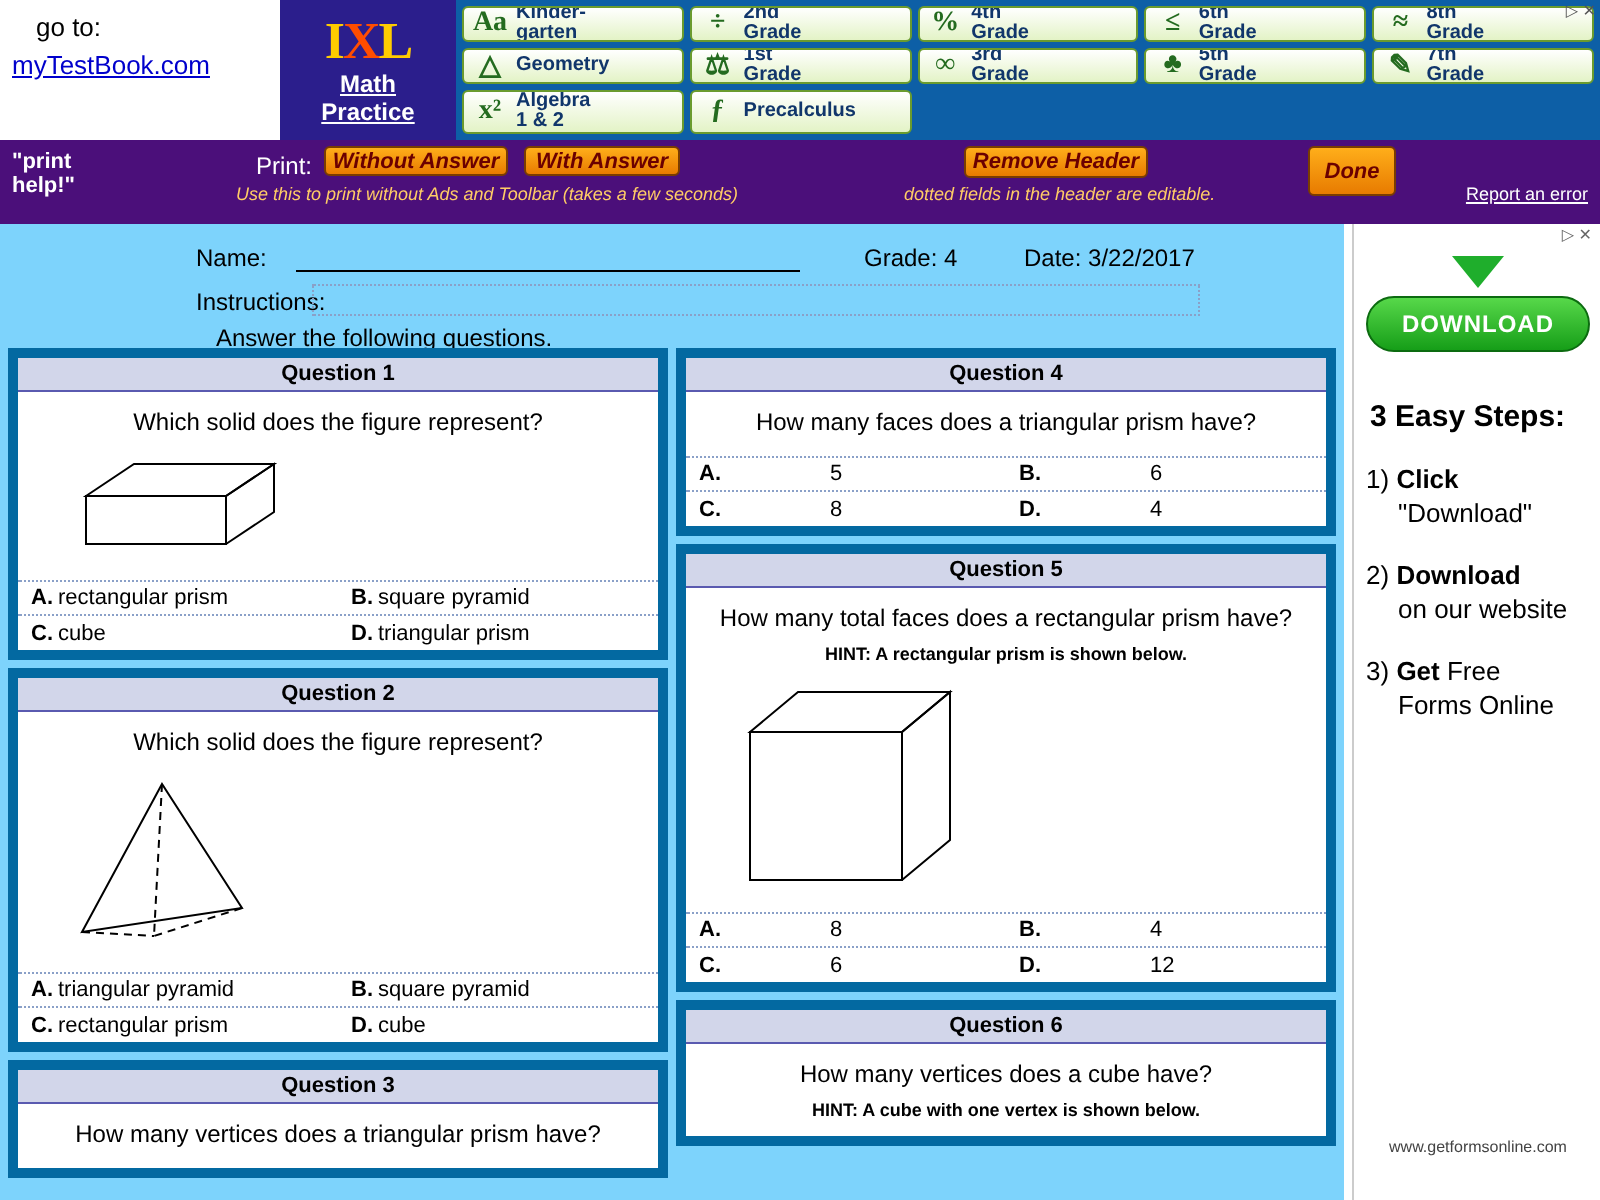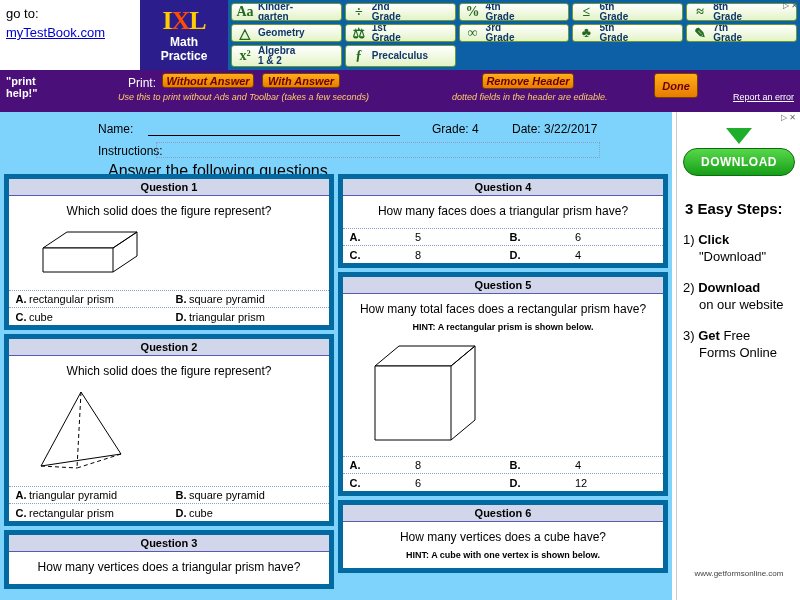--- a/index.html
+++ b/index.html
@@ -22,39 +22,39 @@
     background: #ffffff;
     display: flex;
   }
   .goto {
     width: 140px; height: 70px;
     background: #ffffff;
     padding: 6px 6px 0 6px;
     font-size: 13px;
     color: #000;
   }
-  .goto .gl { font-size: 13px; color:#000; margin-bottom:4px; display:block;}
+  .goto .gl { font-size: 13px; color:#000; margin-bottom:4px; display:block;margin-left:12px;}
   .goto a { color: #0000cc; text-decoration: underline; font-size: 13px; }
 
   .brandblock {
     width: 88px; height: 70px;
     background: #2b1e8c;
     color: #fff;
     display: flex; flex-direction: column; align-items: center; justify-content: center;
     position: relative;
   }
   .ixl {
     font-family: "Liberation Serif", serif;
     font-weight: bold; font-size: 26px;
     color: #ffcc00;
     letter-spacing: -1px;
     line-height: 1;
   }
   .ixl .x { color: #ff4d00; }
-  .mp { color: #fff; font-weight: bold; font-size: 12px; line-height: 12px; text-align:center; margin-top:2px;}
+  .mp { color: #fff; font-weight: bold; font-size: 12px; line-height: 12px; text-align:center; margin-top:2px;text-decoration:underline;}
 
   .gridnav {
     flex: 1; height: 70px;
     background: #0d5fa6;
     padding: 3px 3px;
     display: grid;
     grid-template-columns: repeat(5, 1fr);
     grid-template-rows: 1fr 1fr;
     gap: 3px;
   }
@@ -141,21 +141,21 @@
   }
   .namelbl { position:absolute; left: 78px; top: 10px; font-size: 12px; color:#000; }
   .nameline { position:absolute; left: 128px; top: 23px; width: 252px; border-bottom: 1px solid #000; }
   .gradelbl { position:absolute; left: 412px; top: 10px; font-size: 12px; color:#000; }
   .datelbl  { position:absolute; left: 492px; top: 10px; font-size: 12px; color:#000; }
   .instrlbl { position:absolute; left: 78px; top: 32px; font-size: 12px; color:#000; }
   .instrbox {
     position:absolute; left: 136px; top: 30px; width: 444px; height: 16px;
     border: 1px dotted #8aa0c8;
   }
-  .instrtext { position:absolute; left: 88px; top: 50px; font-size: 16px; color:#000; }
+  .instrtext { position:absolute; left: 88px; top: 50px; font-size: 12px; color:#000; }
 
   .cols {
     position: absolute; left: 0; top: 62px; width: 672px; height: 426px;
   }
   .col { position: absolute; top: 0; width: 330px; }
   .colL { left: 4px; }
   .colR { left: 338px; }
 
   .qbox {
     border: 5px solid #0369a1;

